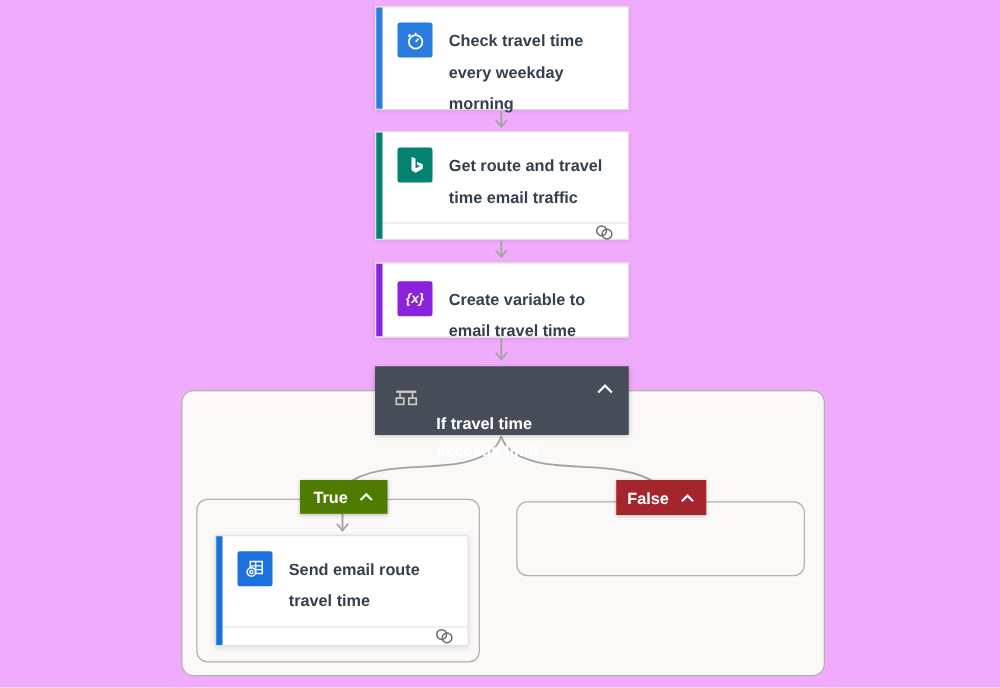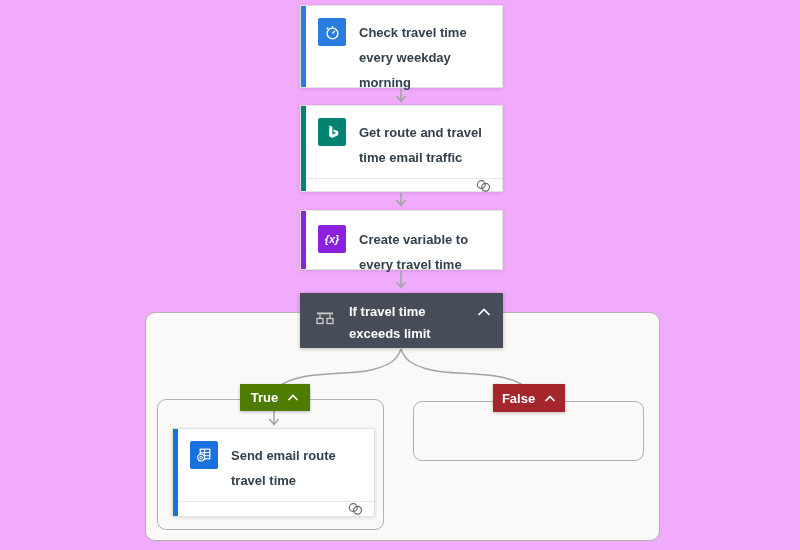--- a/index.html
+++ b/index.html
@@ -24,21 +24,21 @@
   .card-body{display:flex;gap:13px;padding:12px 10px 8px 17px;flex:1;}
   .op-icon{width:28px;height:28px;border-radius:2px;flex-shrink:0;display:flex;align-items:center;justify-content:center;}
   .title{font-size:13px;font-weight:bold;color:#33404d;line-height:25px;padding-top:2px;}
   .card-footer{border-top:1px solid #e8e6e3;height:25px;display:flex;align-items:center;justify-content:flex-end;padding:0 10px;}
 
   
   .condition{position:absolute;left:300px;top:293px;width:203px;height:55px;z-index:3;
              background:#474d58;box-shadow:0 1px 4px rgba(0,0,0,.25);display:flex;gap:14px;
              padding:0 12px 0 15px;box-sizing:border-box;cursor:pointer;}
   .condition .cond-icon{margin-top:17px;flex-shrink:0;}
-  .condition .title{color:#ffffff;line-height:22px;padding-top:8px;width:104px;}
+  .condition .title{color:#ffffff;line-height:22px;padding-top:8px;width:104px;margin-top:27px;}
   .chev{margin-left:auto;margin-top:10px;flex-shrink:0;cursor:pointer;}
 
   
   .badge{position:absolute;z-index:3;display:flex;align-items:center;justify-content:center;gap:9px;
          color:#fff;font-size:13px;font-weight:bold;box-shadow:0 1px 3px rgba(0,0,0,.25);cursor:pointer;}
   .badge.true{left:240px;top:384px;width:70px;height:27px;background:#4e7c00;}
   .badge.false{left:493px;top:384px;width:72px;height:28px;background:#a4262c;}
 
   .conn-icon{cursor:pointer;}
 </style>
@@ -98,21 +98,21 @@
       </span>
     </div>
   </div>
 
   <div class="card" style="left:300px;top:210px;width:203px;height:60px;">
     <div class="accent" style="background:#8a21dd;"></div>
     <div class="card-body" style="padding-top:14px;">
       <div class="op-icon" style="background:#8a21dd;color:#fff;font-size:11px;font-style:italic;font-weight:bold;">
         <span>{x}</span>
       </div>
-      <div class="title" style="width:148px;">Create variable to every travel time</div>
+      <div class="title" style="width:148px;">Create variable to email travel time</div>
     </div>
   </div>
 
   <div class="condition">
     <span class="cond-icon">
       <svg width="20" height="17" viewBox="0 0 20 17">
         <rect x="2" y="2.5" width="16" height="1.8" fill="#cfcdca"></rect>
         <line x1="5" y1="4.3" x2="5" y2="8.5" stroke="#cfcdca" stroke-width="1.3"></line>
         <line x1="15" y1="4.3" x2="15" y2="8.5" stroke="#cfcdca" stroke-width="1.3"></line>
         <rect x="2" y="8.5" width="6" height="5" fill="none" stroke="#cfcdca" stroke-width="1.3"></rect>

